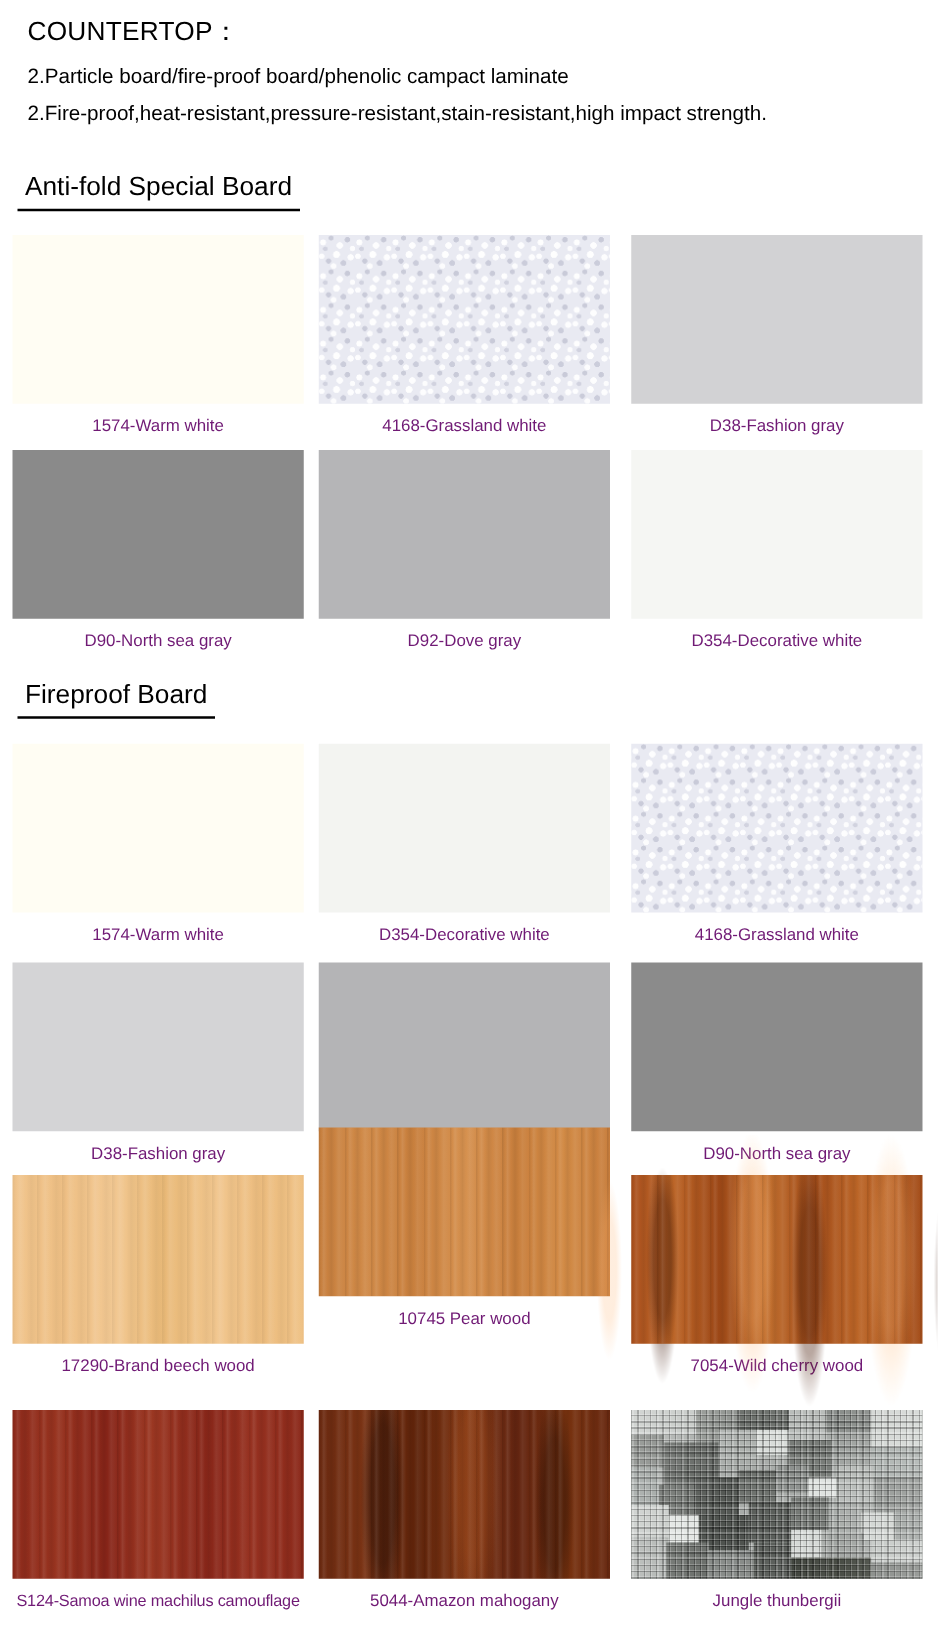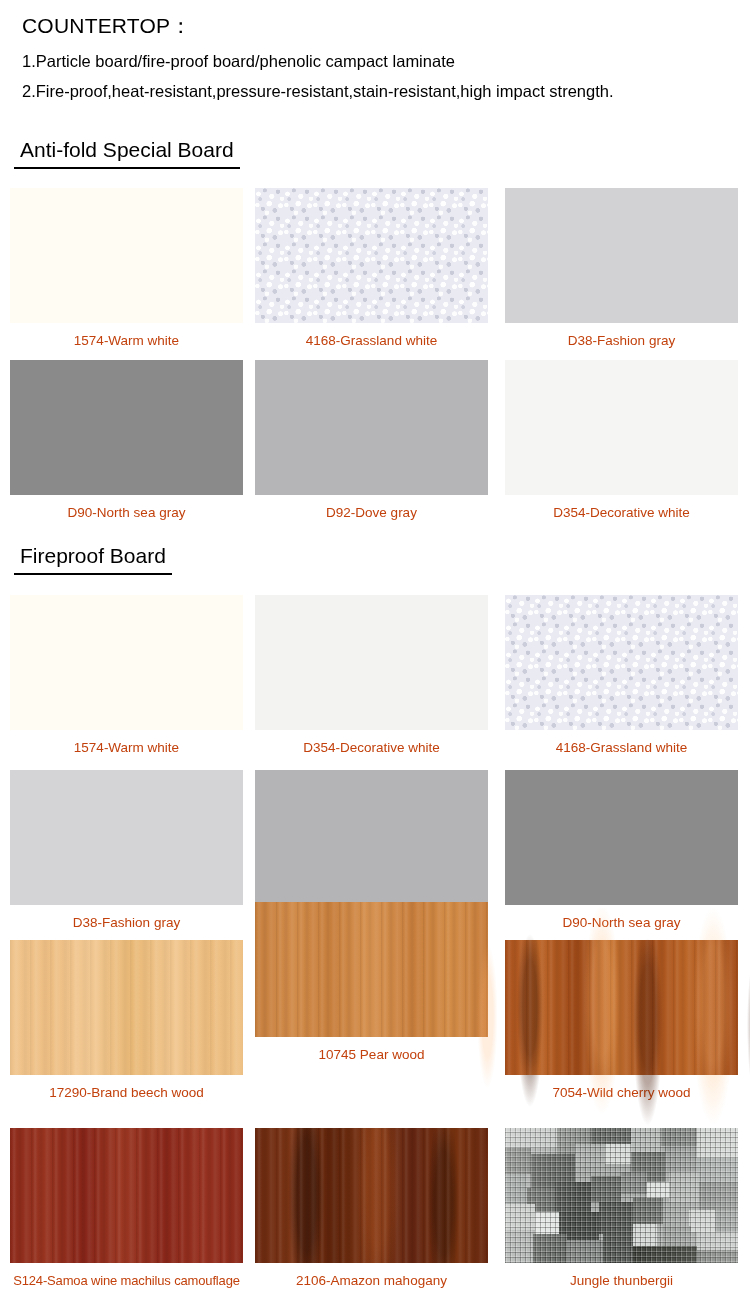--- a/index.html
+++ b/index.html
@@ -26,21 +26,21 @@
 
   
   .grid{position:absolute;left:0;width:750px;}
   .cell{position:absolute;width:233px;}
   .sw{
     width:233px;height:135px;position:relative;overflow:hidden;
     background:#ccc;
   }
   .cap{
     margin-top:9px;width:233px;text-align:center;
-    font-size:13.5px;line-height:17px;color:#c2410c;white-space:nowrap;
+    font-size:13.5px;line-height:17px;color:#701a75;white-space:nowrap;
   }
   .cap.tight{font-size:13px;letter-spacing:-.15px;}
 
   
   
   .tex-speckle{
     background-color:#e9eaf2;
     background-image:
       radial-gradient(circle at 12% 22%, rgba(255,255,255,.95) 0 2.2px, rgba(0,0,0,0) 2.6px),
       radial-gradient(circle at 34% 9%,  rgba(176,178,196,.55) 0 1.8px, rgba(0,0,0,0) 2.2px),
@@ -104,21 +104,21 @@
     background:linear-gradient(105deg, rgba(255,255,255,.26) 0%, rgba(255,255,255,0) 34%, rgba(255,255,255,0) 62%, rgba(255,255,255,.22) 100%);
   }
 </style>
 </head>
 <body>
 
 <div class="page">
 
   <div class="hdr">
     <div class="hdr-title">COUNTERTOP：</div>
-    <div class="hdr-line hdr-l1">1.Particle board/fire-proof board/phenolic campact laminate</div>
+    <div class="hdr-line hdr-l1">2.Particle board/fire-proof board/phenolic campact laminate</div>
     <div class="hdr-line hdr-l2">2.Fire-proof,heat-resistant,pressure-resistant,stain-resistant,high impact strength.</div>
   </div>
 
   <div class="sect" style="top:136px;">
     <span class="sect-label">Anti-fold Special Board</span>
   </div>
 
   <div class="grid">
 
     <div class="cell" style="left:10px;top:188px;">
@@ -203,21 +203,21 @@
       <div class="cap">7054-Wild cherry wood</div>
     </div>
 
     <div class="cell" style="left:10px;top:1128px;">
       <div class="sw grain" style="background:linear-gradient(90deg,#8d2a1b 0%,#97331f 15%,#862418 32%,#9b3722 48%,#882619 66%,#963120 82%,#8b291a 100%);"></div>
       <div class="cap tight">S124-Samoa wine machilus camouflage</div>
     </div>
 
     <div class="cell" style="left:255px;top:1128px;">
       <div class="sw grain swirl2" style="background:linear-gradient(90deg,#6a2910 0%,#7a3314 16%,#5d2209 34%,#803715 50%,#622410 68%,#78320f 85%,#672810 100%);"></div>
-      <div class="cap">2106-Amazon mahogany</div>
+      <div class="cap">5044-Amazon mahogany</div>
     </div>
 
     <div class="cell" style="left:505px;top:1128px;">
       <div class="sw camo">
 
         <div class="camo-px" style="left:0;top:0;width:233px;height:135px;background:#a8aca9;"></div>
         <div class="camo-px" style="left:0;top:0;width:52px;height:20px;background:#c3c7c4;"></div>
         <div class="camo-px" style="left:52px;top:0;width:34px;height:28px;background:#8f938f;"></div>
         <div class="camo-px" style="left:86px;top:0;width:40px;height:16px;background:#6e726e;"></div>
         <div class="camo-px" style="left:126px;top:0;width:30px;height:24px;background:#b9bdba;"></div>

